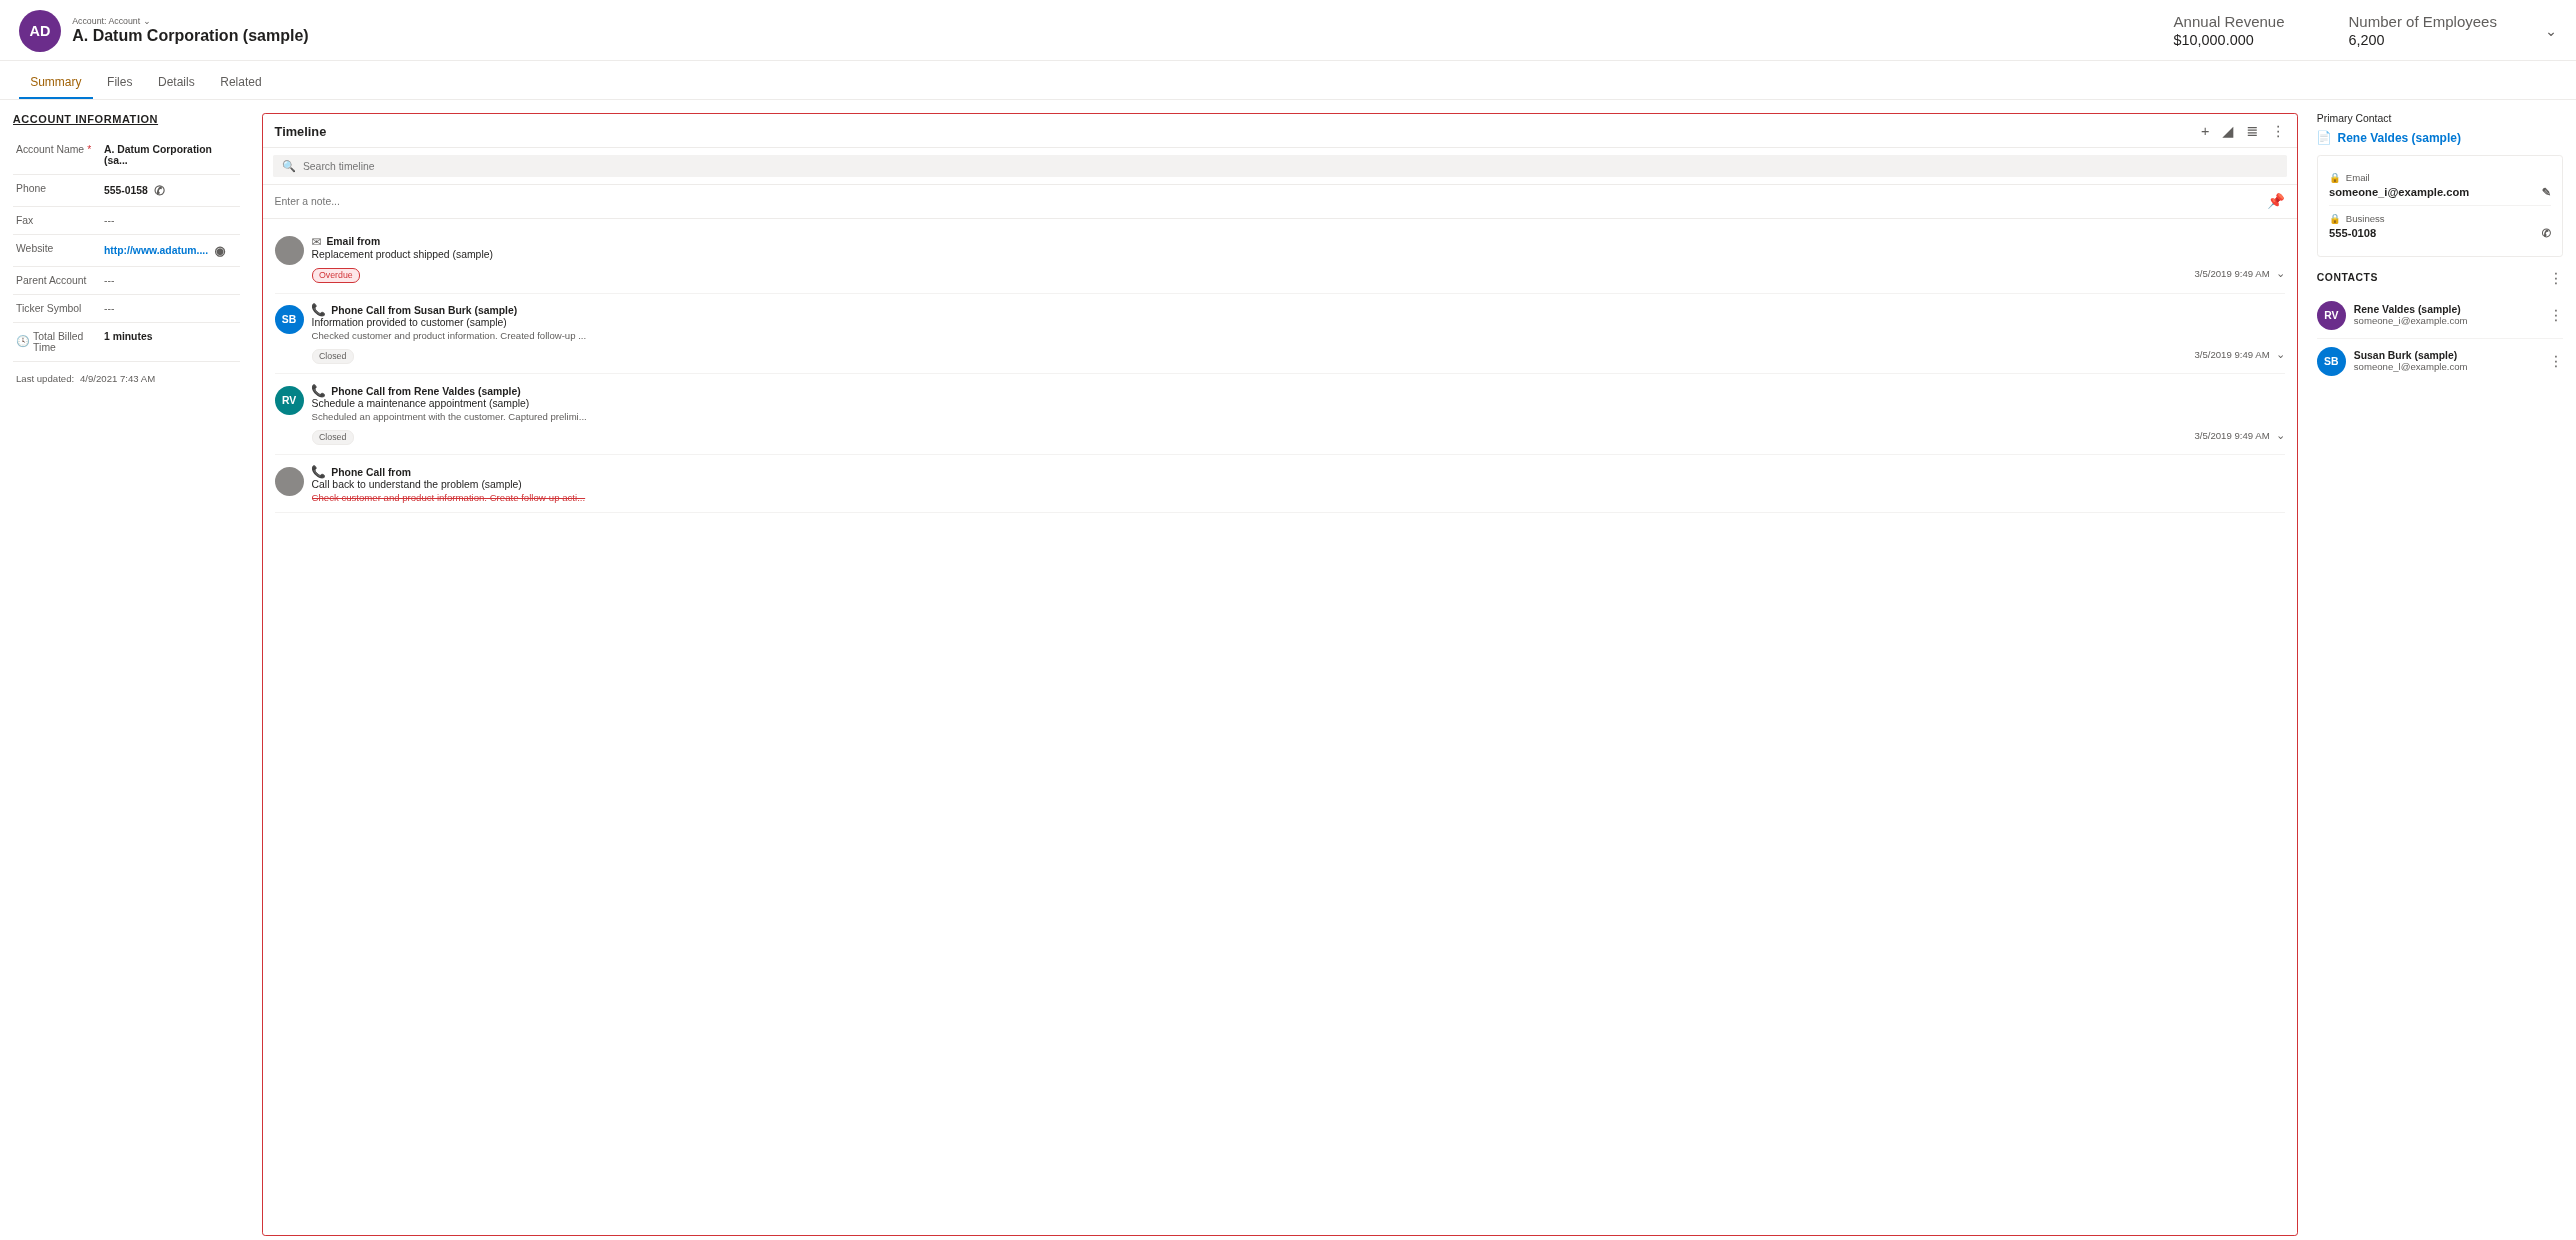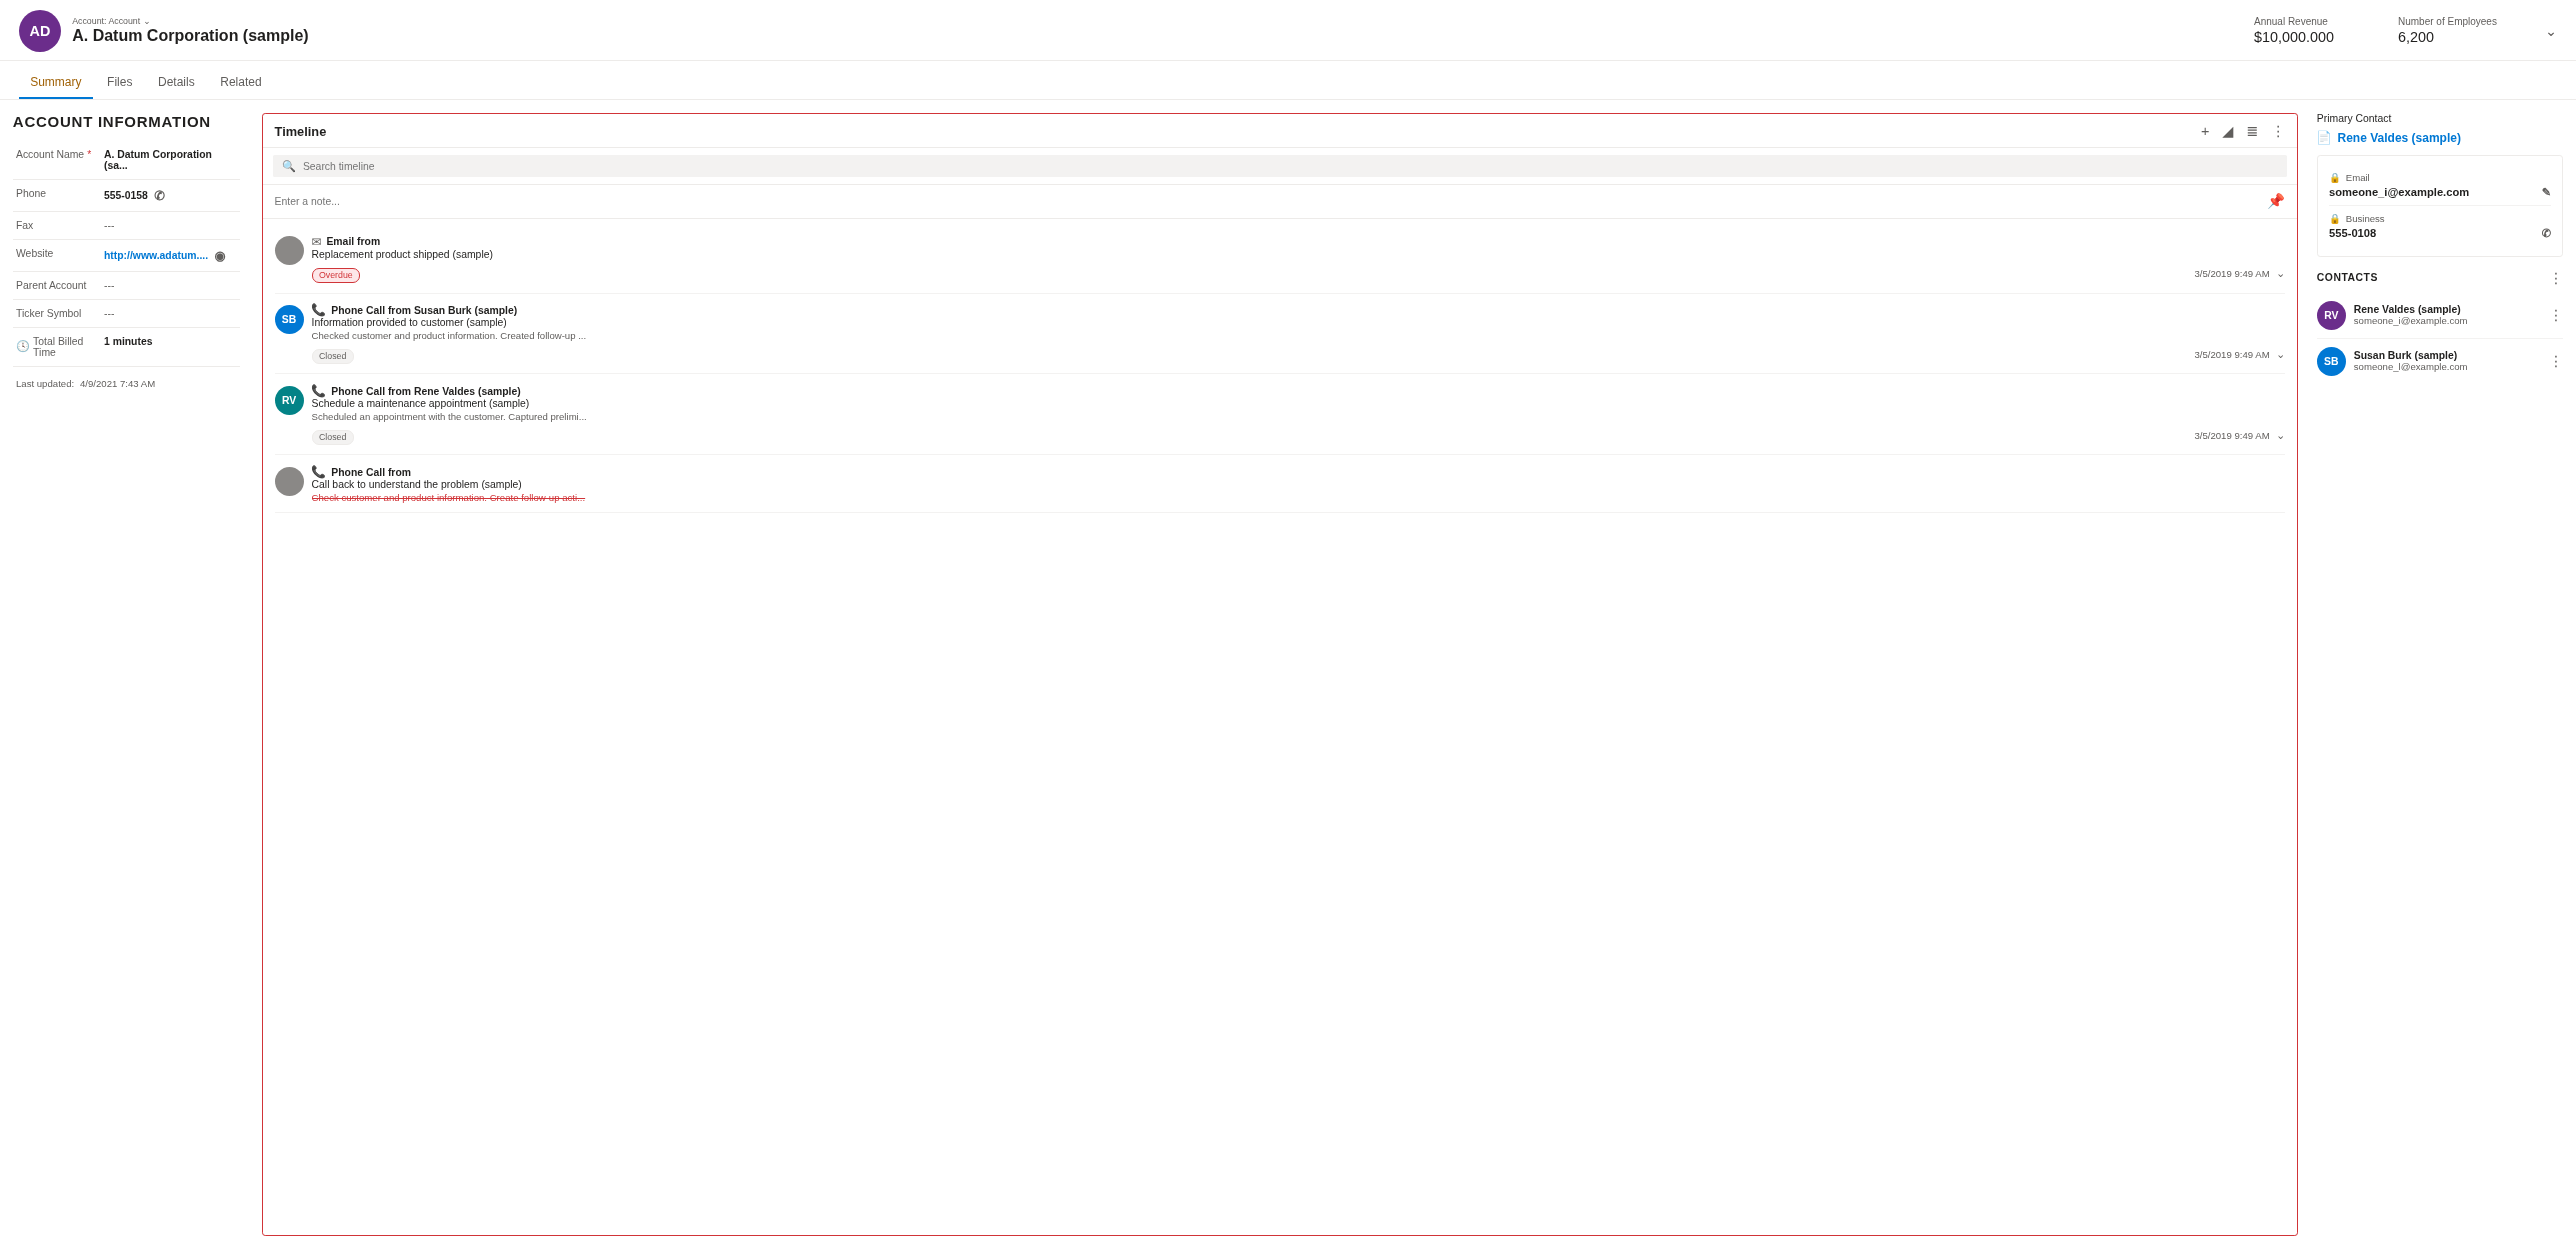--- a/index.html
+++ b/index.html
@@ -7,35 +7,35 @@
 
     
     .header { display: flex; align-items: center; padding: 9.6px 19px 8px; border-bottom: 0.8px solid #edebe9; }
     .avatar { width: 42px; height: 42px; border-radius: 50%; background: #6b2d8b; color: #fff; display: flex; align-items: center; justify-content: center; font-size: 14.4px; font-weight: 700; margin-right: 11.2px; flex-shrink: 0; }
     .header-title-area { flex: 1; }
     .header-breadcrumb { font-size: 9.6px; color: #605e5c; display: flex; align-items: center; gap: 3.2px; }
     .header-breadcrumb span { font-size: 8.8px; }
     .header-name { font-size: 16px; font-weight: 600; color: #201f1e; margin-top: 1.6px; }
     .header-metrics { display: flex; gap: 64px; margin-left: auto; padding-right: 32px; }
     .metric-item { text-align: left; }
-    .metric-label { font-size: 10px; color: #605e5c; }
+    .metric-label { font-size: 15px; color: #605e5c; }
     .metric-value { font-size: 14.4px; color: #201f1e; margin-top: 1.6px; }
     .header-collapse { margin-left: 16px; cursor: pointer; color: #605e5c; font-size: 14.4px; }
 
     
     .tabs { display: flex; padding: 0 19px; border-bottom: 0.8px solid #edebe9; margin-top: 6.4px; }
     .tab { padding: 8px 11.2px; font-size: 12px; cursor: pointer; color: #605e5c; border-bottom: 2.4px solid transparent; margin-right: 3.2px; }
     .tab.active { color: #a16207; border-bottom: 2.4px solid #0078d4; font-weight: 400; }
 
     
     .main { display: flex; gap: 0; padding: 12.8px 12.8px 0; height: calc(100vh - 104px); overflow: hidden; }
 
     
     .left-panel { width: 240px; flex-shrink: 0; padding-right: 12.8px; overflow-y: auto; }
-    .section-title { font-size: 15px; font-weight: 700; color: #201f1e; letter-spacing: 0.05em; text-transform: uppercase; margin-bottom: 11.2px; }
+    .section-title { font-size: 11px; font-weight: 700; color: #201f1e; letter-spacing: 0.05em; text-transform: uppercase; margin-bottom: 11.2px; text-decoration: underline; }
     .info-row { display: flex; align-items: flex-start; padding: 8px 3.2px; border-bottom: 0.8px solid #edebe9; }
     .info-label { width: 88px; font-size: 10.4px; color: #605e5c; flex-shrink: 0; display: flex; align-items: center; gap: 3.2px; }
     .info-label .required { color: #d13438; }
     .info-value { font-size: 10.4px; font-weight: 600; color: #201f1e; flex: 1; display: flex; align-items: center; gap: 6.4px; }
     .info-value.normal { font-weight: 400; color: #605e5c; }
     .icon-phone, .icon-globe, .icon-clock { color: #605e5c; font-size: 12.8px; }
     .last-updated { font-size: 9.6px; color: #605e5c; margin-top: 8px; padding: 3.2px; }
 
     
     .middle-panel { flex: 1; min-width: 0; padding: 0 9.6px; }

